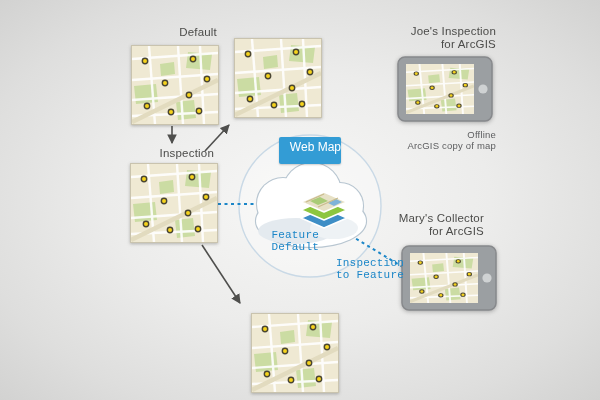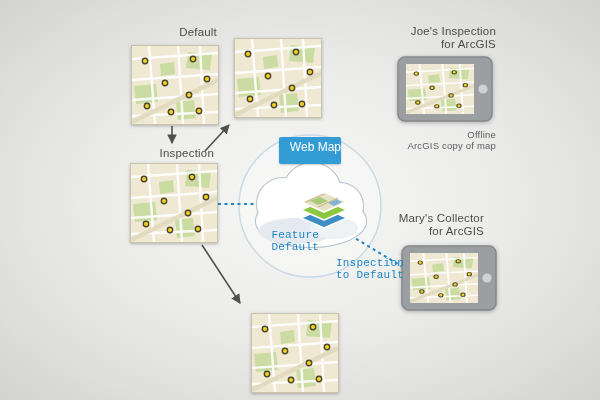--- a/index.html
+++ b/index.html
@@ -146,21 +146,21 @@
 
   <div class="badge" style="left:279px;top:137px">Web Map</div>
 
   <div class="lbl blue" style="left:255px;top:229px;width:64px">
     <div>Feature</div>
     <div>Default</div>
   </div>
 
   <div class="lbl blue" style="left:328px;top:257px;width:76px">
     <div>Inspection</div>
-    <div>to Default</div>
+    <div>to Feature</div>
   </div>
 
   <div class="lbl" style="left:396px;top:25px;width:100px">
     <div>Joe's Inspection</div>
     <div>for ArcGIS</div>
   </div>
 
   <div class="lbl small" style="left:396px;top:129px;width:100px">
     <div>Offline</div>
     <div>ArcGIS copy of map</div>

